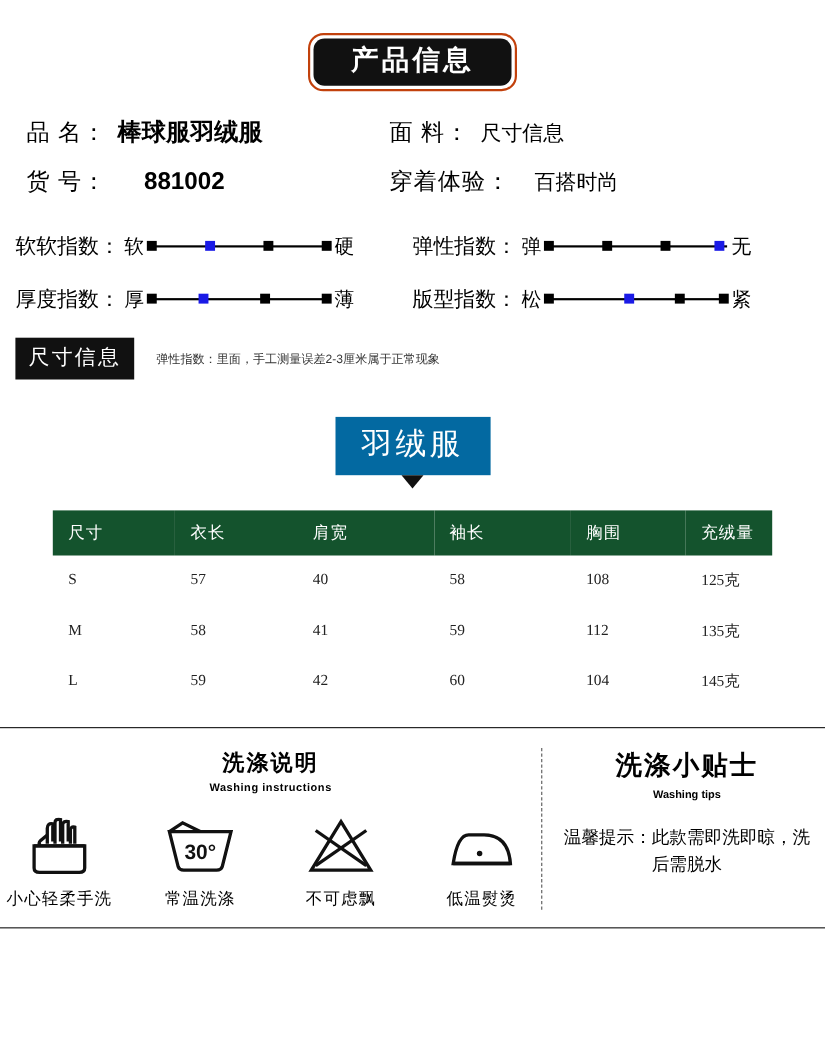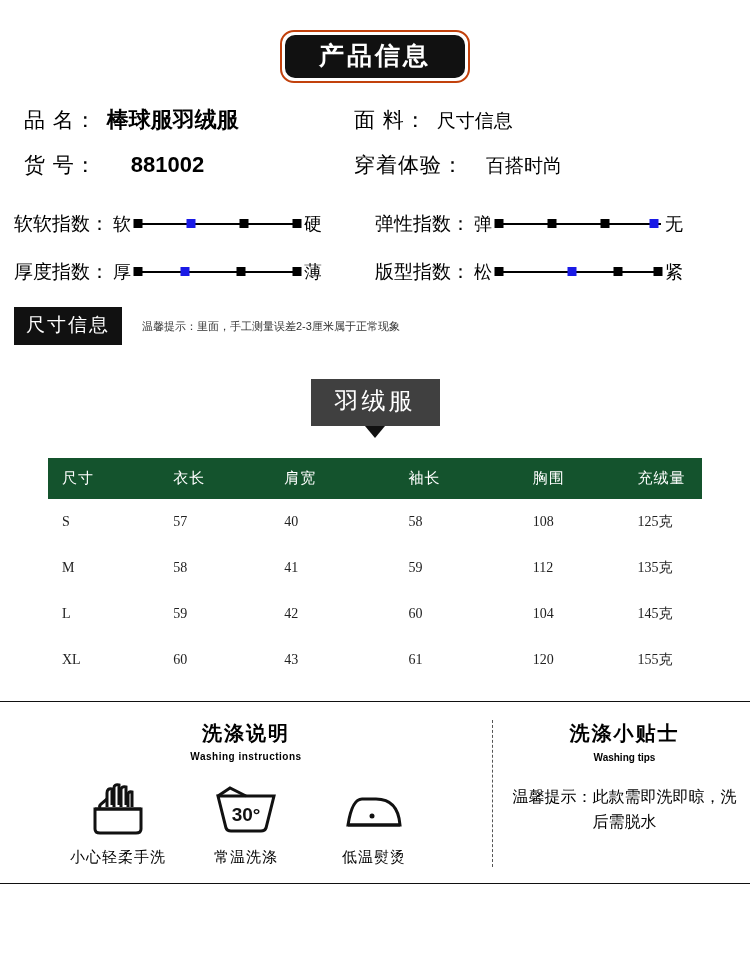--- a/index.html
+++ b/index.html
@@ -140,23 +140,23 @@
   }
 
   
   .plate-wrap {
     display: flex;
     justify-content: center;
     margin-top: 34px;
     position: relative;
   }
   .plate {
-    background: #404040;
+    background: #0369a1;
     color: #fff;
-    font-size: 24px;
+    font-size: 28px;
     letter-spacing: 3px;
     padding: 6px 24px 9px 24px;
     position: relative;
   }
   .plate:after {
     content: "";
     position: absolute;
     left: 50%;
     bottom: -12px;
     margin-left: -10px;
@@ -244,21 +244,21 @@
     display: flex;
     align-items: center;
     justify-content: center;
   }
   .wash-item .cap {
     font-size: 15px;
     margin-top: 8px;
     letter-spacing: 1px;
   }
   .tips-title {
-    font-size: 20px;
+    font-size: 24px;
     font-weight: bold;
     letter-spacing: 2px;
   }
   .tips-sub {
     font-size: 10px;
     font-weight: bold;
     margin-top: 5px;
   }
   .tips-body {
     font-size: 16px;
@@ -358,21 +358,21 @@
         <span class="tick" style="left:98%"></span>
       </span>
       <span class="slider-end">紧</span>
     </div>
   </div>
 
 </div>
 
 <div class="size-header">
   <span class="size-tag">尺寸信息</span>
-  <span class="size-note">温馨提示：里面，手工测量误差2-3厘米属于正常现象</span>
+  <span class="size-note">弹性指数：里面，手工测量误差2-3厘米属于正常现象</span>
 </div>
 
 <div class="plate-wrap">
   <div class="plate">羽绒服</div>
 </div>
 
 <div class="table-wrap">
   <table class="size-table">
     <colgroup>
       <col class="c0">
@@ -410,28 +410,20 @@
         <td>135克</td>
       </tr>
       <tr>
         <td>L</td>
         <td>59</td>
         <td>42</td>
         <td>60</td>
         <td>104</td>
         <td>145克</td>
       </tr>
-      <tr>
-        <td>XL</td>
-        <td>60</td>
-        <td>43</td>
-        <td>61</td>
-        <td>120</td>
-        <td>155克</td>
-      </tr>
     </tbody>
   </table>
 </div>
 
 <div class="wash-section">
 
   <div class="wash-left">
     <div class="wash-title">洗涤说明</div>
     <div class="wash-sub">Washing instructions</div>
 
@@ -456,20 +448,30 @@
         <div class="glyph">
           <svg width="68" height="50" viewBox="0 0 68 50">
             <path d="M6 12 L62 12 L54 44 Q53 47 49 47 L19 47 Q15 47 14 44 Z" fill="none" stroke="#111" stroke-width="3"></path>
             <path d="M6 12 L18 4 L34 12" fill="none" stroke="#111" stroke-width="3"></path>
             <text x="34" y="37" font-family="Liberation Sans, sans-serif" font-size="19" font-weight="bold" fill="#111" text-anchor="middle">30°</text>
           </svg>
         </div>
         <div class="cap">常温洗涤</div>
       </div>
 
+      <div class="wash-item">
+        <div class="glyph">
+          <svg width="62" height="52" viewBox="0 0 62 52">
+            <path d="M31 4 L58 48 L4 48 Z" fill="none" stroke="#111" stroke-width="3"></path>
+            <path d="M8 12 L54 44" stroke="#111" stroke-width="3"></path>
+            <path d="M54 12 L8 44" stroke="#111" stroke-width="3"></path>
+          </svg>
+        </div>
+        <div class="cap">不可虑飘</div>
+      </div>
 
       <div class="wash-item">
         <div class="glyph">
           <svg width="64" height="48" viewBox="0 0 64 48">
             <path d="M6 40 L58 40 Q56 14 34 14 L20 14 Q10 14 6 40 Z" fill="none" stroke="#111" stroke-width="3"></path>
             <path d="M6 40 L58 40" stroke="#111" stroke-width="3"></path>
             <circle cx="30" cy="31" r="2.5" fill="#111"></circle>
           </svg>
         </div>
         <div class="cap">低温熨烫</div>

